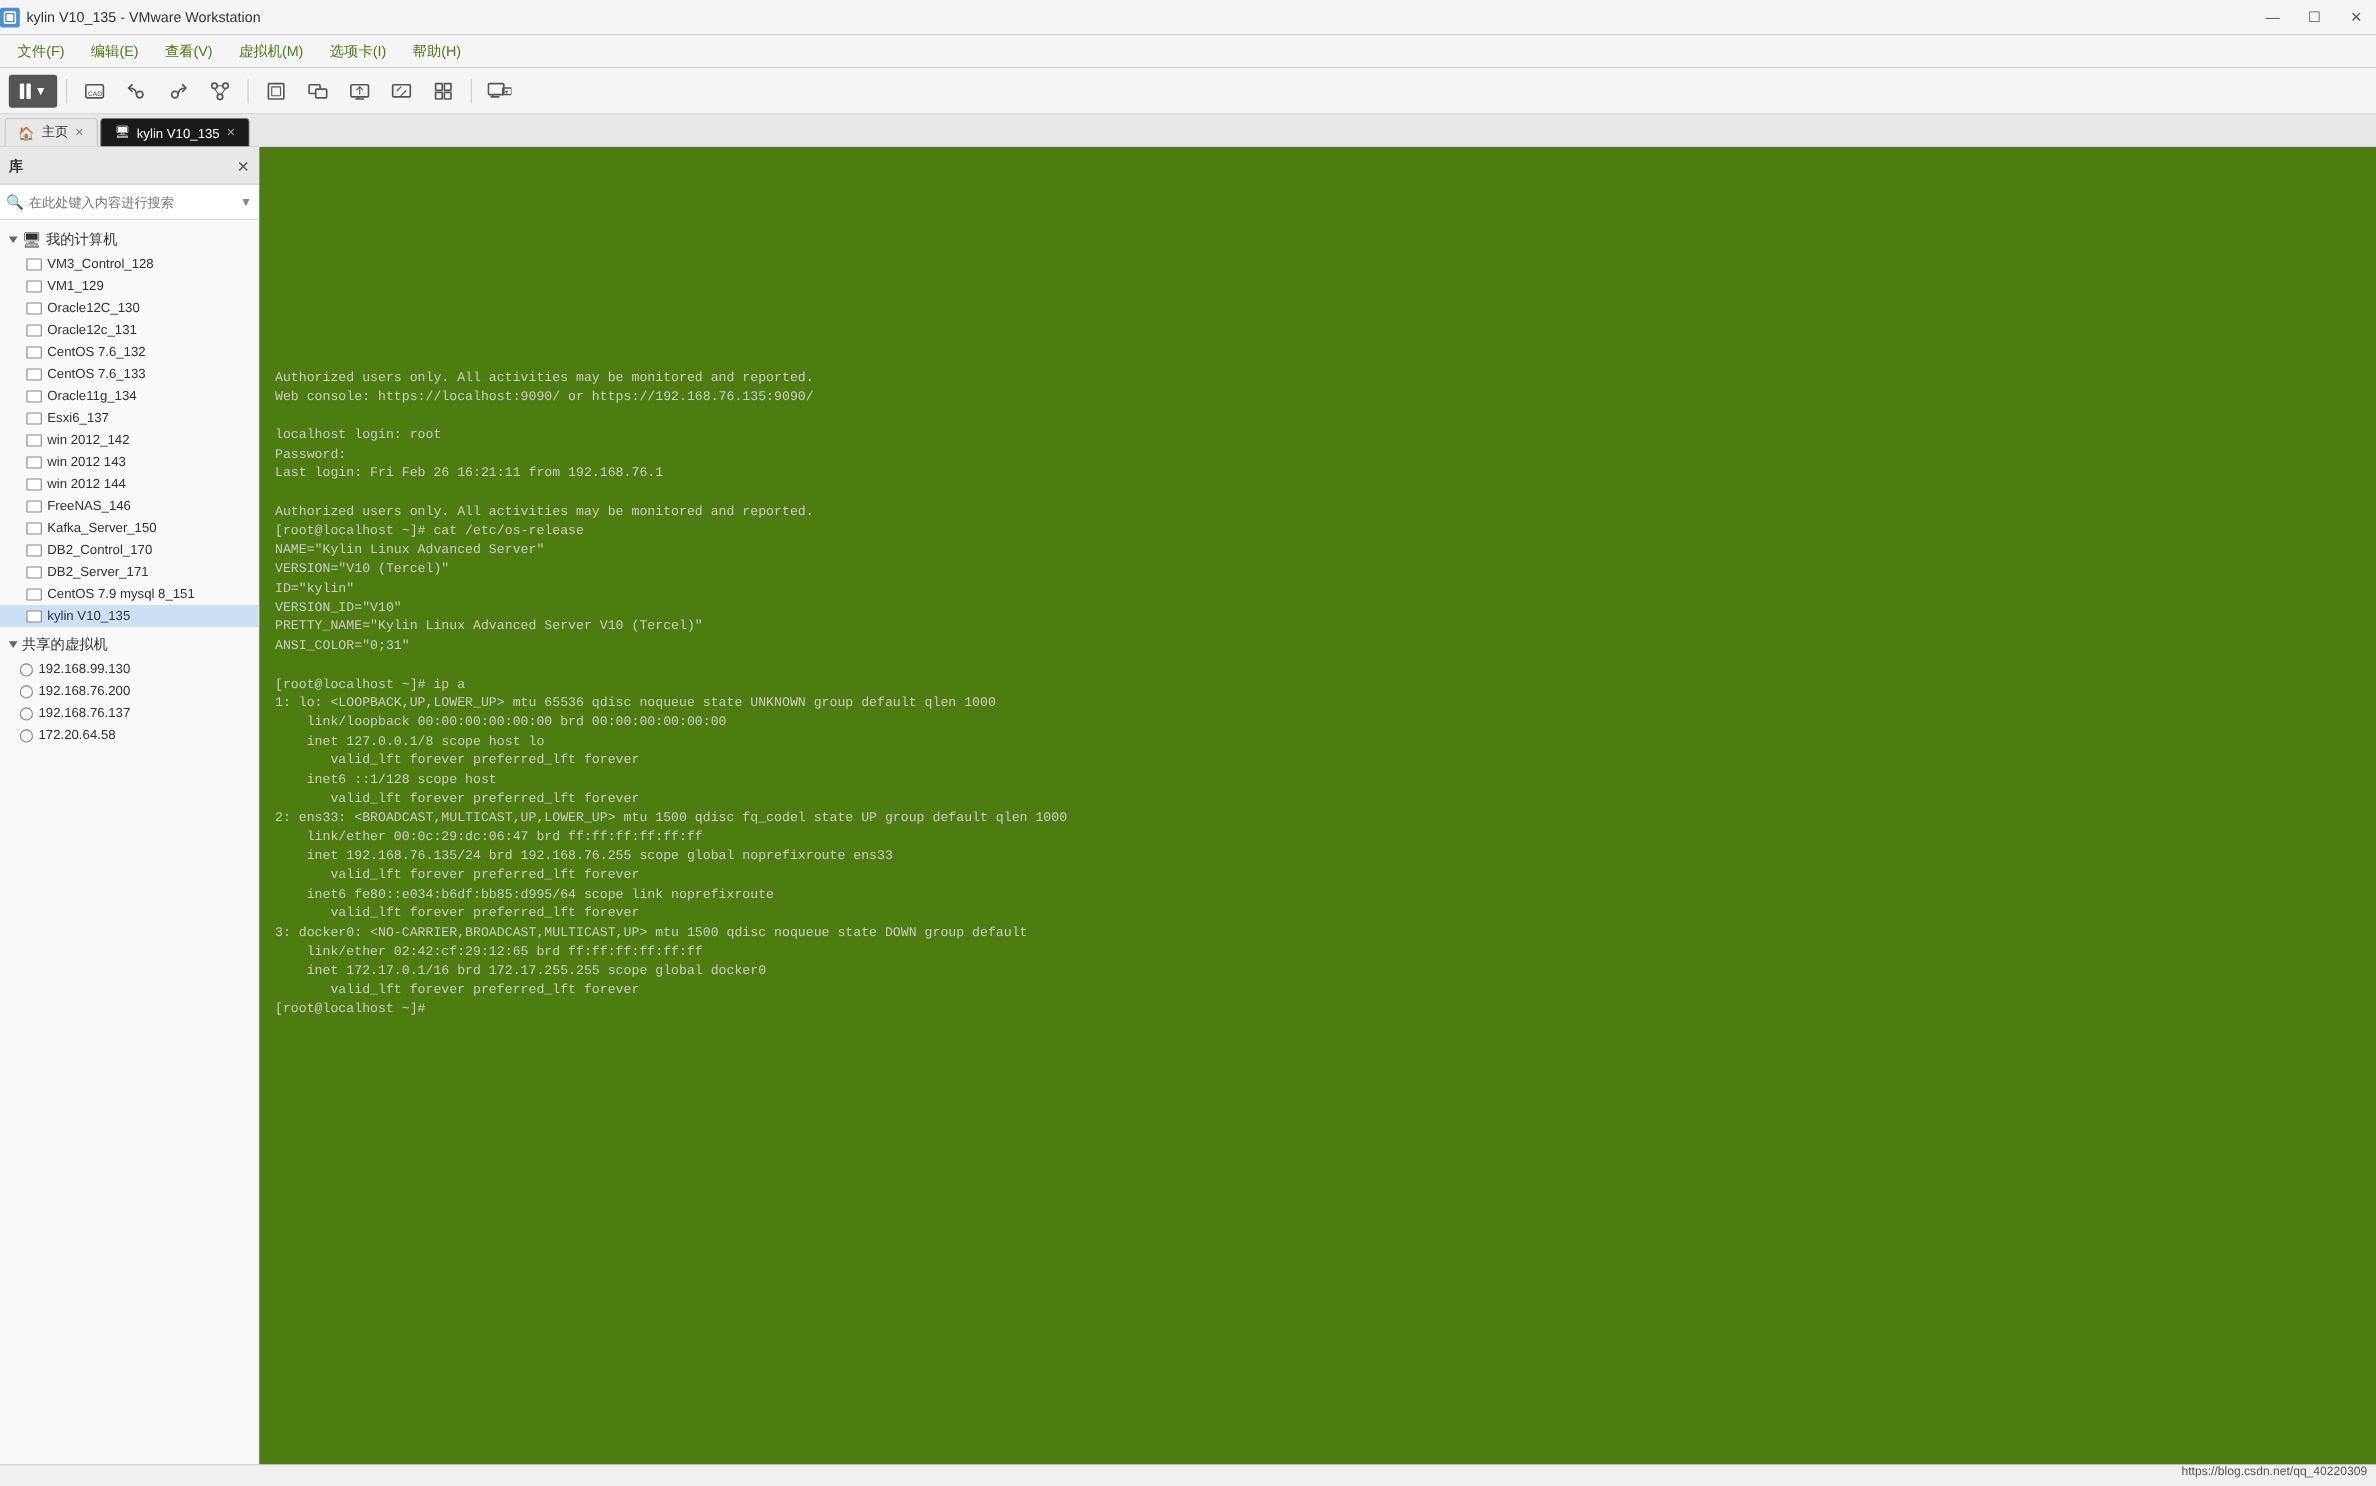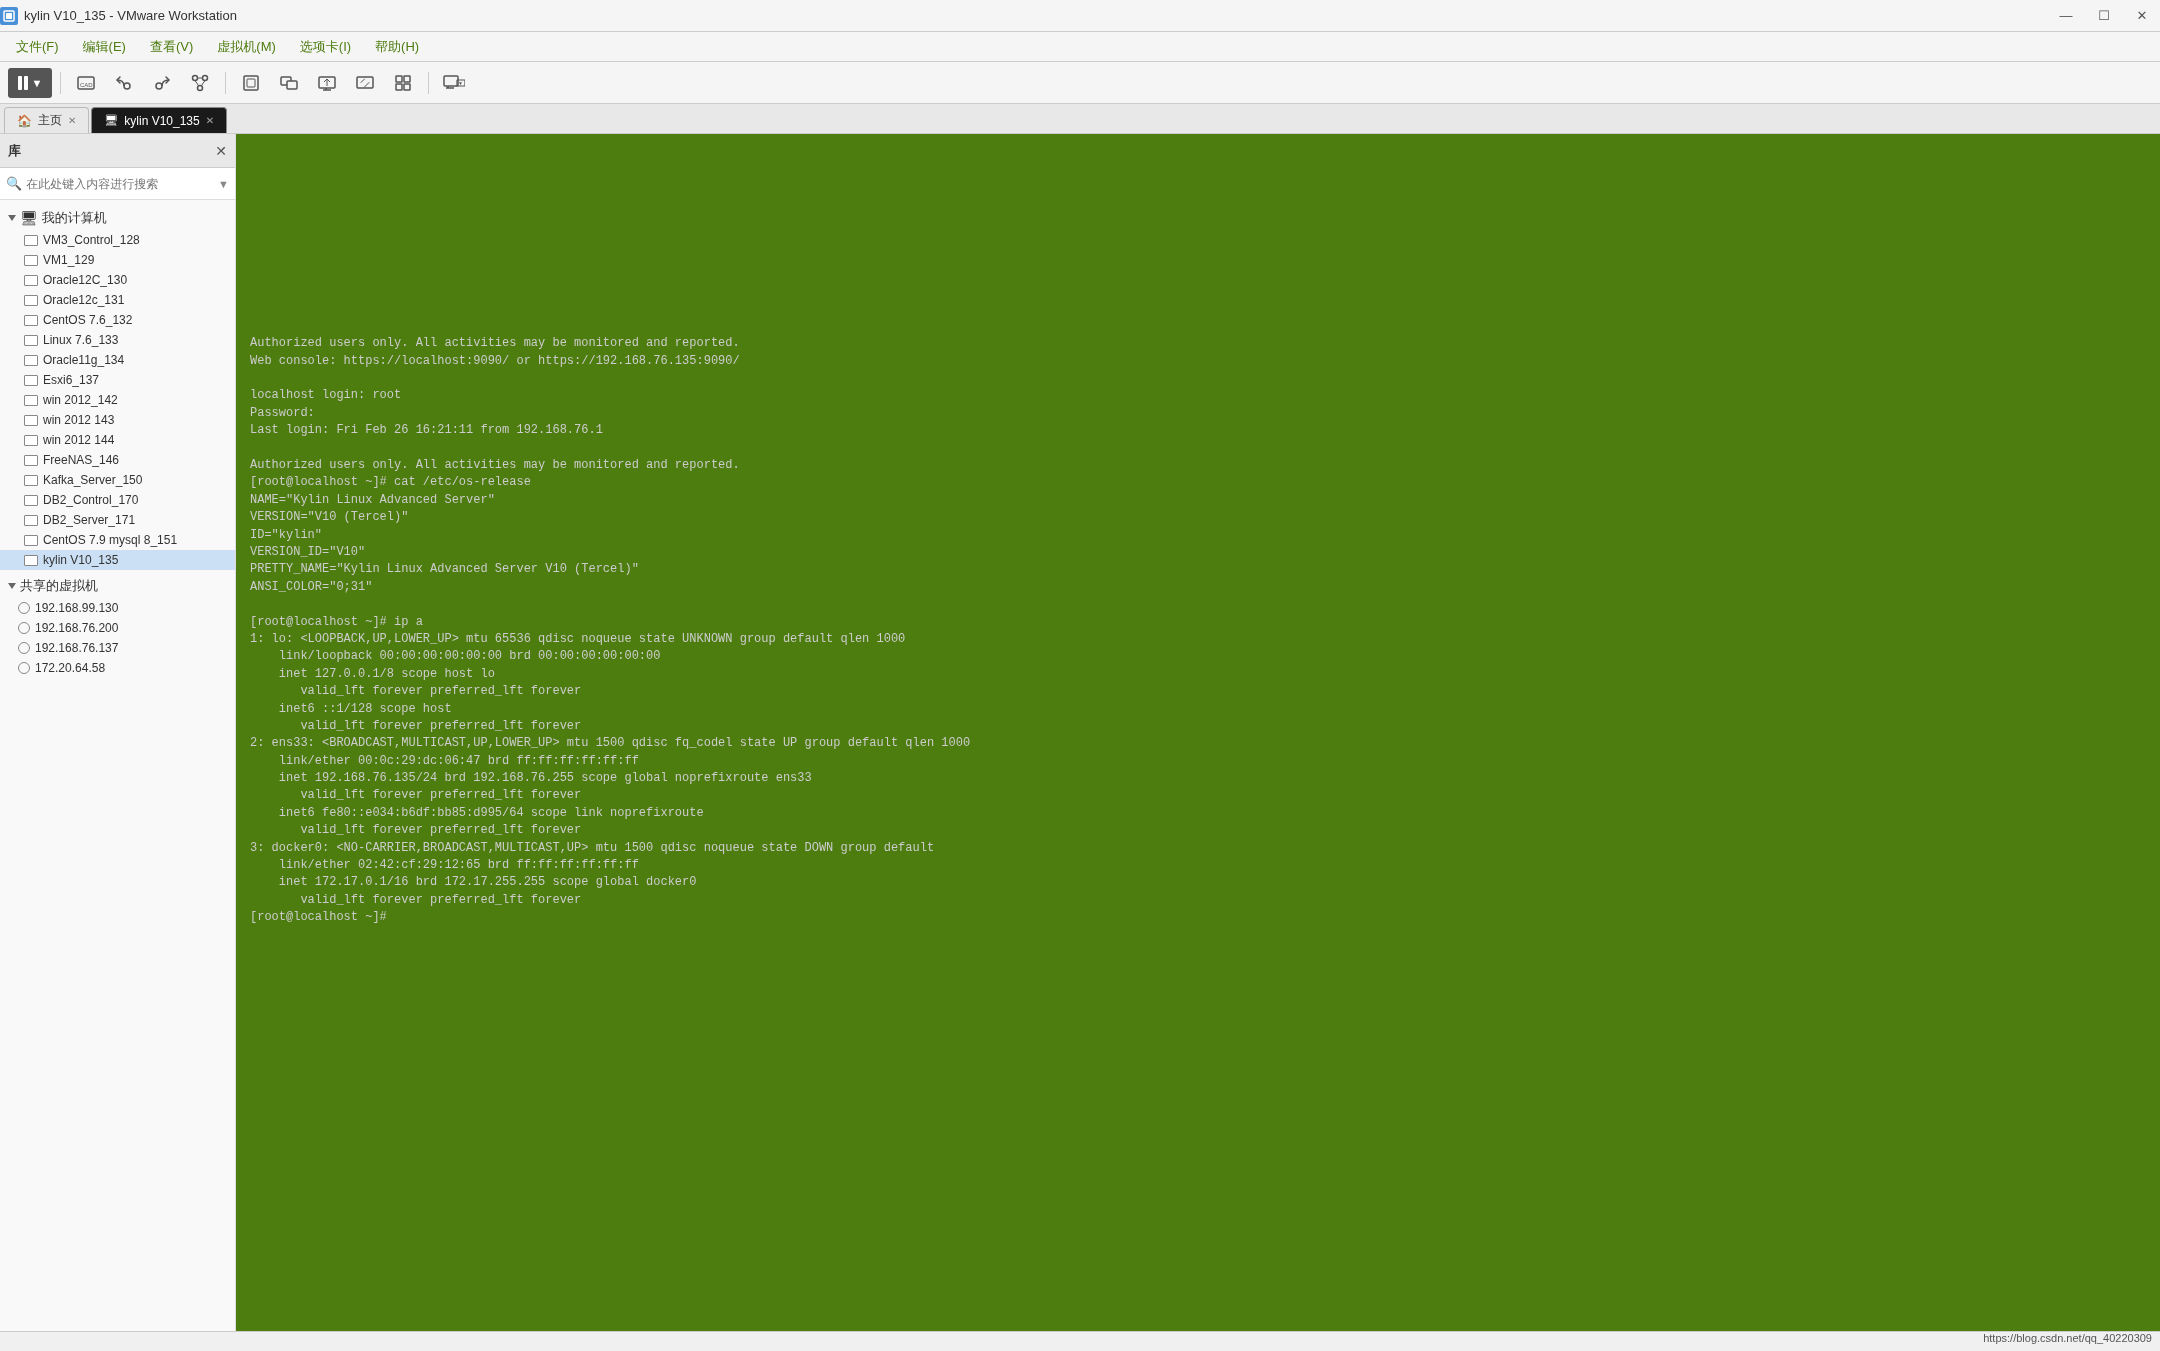--- a/index.html
+++ b/index.html
@@ -245,21 +245,21 @@
       display: flex;
       align-items: center;
       padding: 3px 8px;
       cursor: pointer;
       font-size: 13px;
       color: #333;
       margin-top: 4px;
     }
     .sidebar-shared-item {
       display: flex;
-      align-items: center;
+      align-items: flex-end;
       padding: 3px 8px 3px 18px;
       cursor: pointer;
       font-size: 12px;
       color: #333;
     }
     .sidebar-shared-icon {
       width: 12px;
       height: 12px;
       border-radius: 50%;
       border: 1px solid #888;
@@ -509,21 +509,21 @@
         <div class="sidebar-item">
           <span class="vm-icon"></span>
           <span>Oracle12c_131</span>
         </div>
         <div class="sidebar-item">
           <span class="vm-icon"></span>
           <span>CentOS 7.6_132</span>
         </div>
         <div class="sidebar-item">
           <span class="vm-icon"></span>
-          <span>Linux 7.6_133</span>
+          <span>CentOS 7.6_133</span>
         </div>
         <div class="sidebar-item">
           <span class="vm-icon"></span>
           <span>Oracle11g_134</span>
         </div>
         <div class="sidebar-item">
           <span class="vm-icon"></span>
           <span>Esxi6_137</span>
         </div>
         <div class="sidebar-item">

